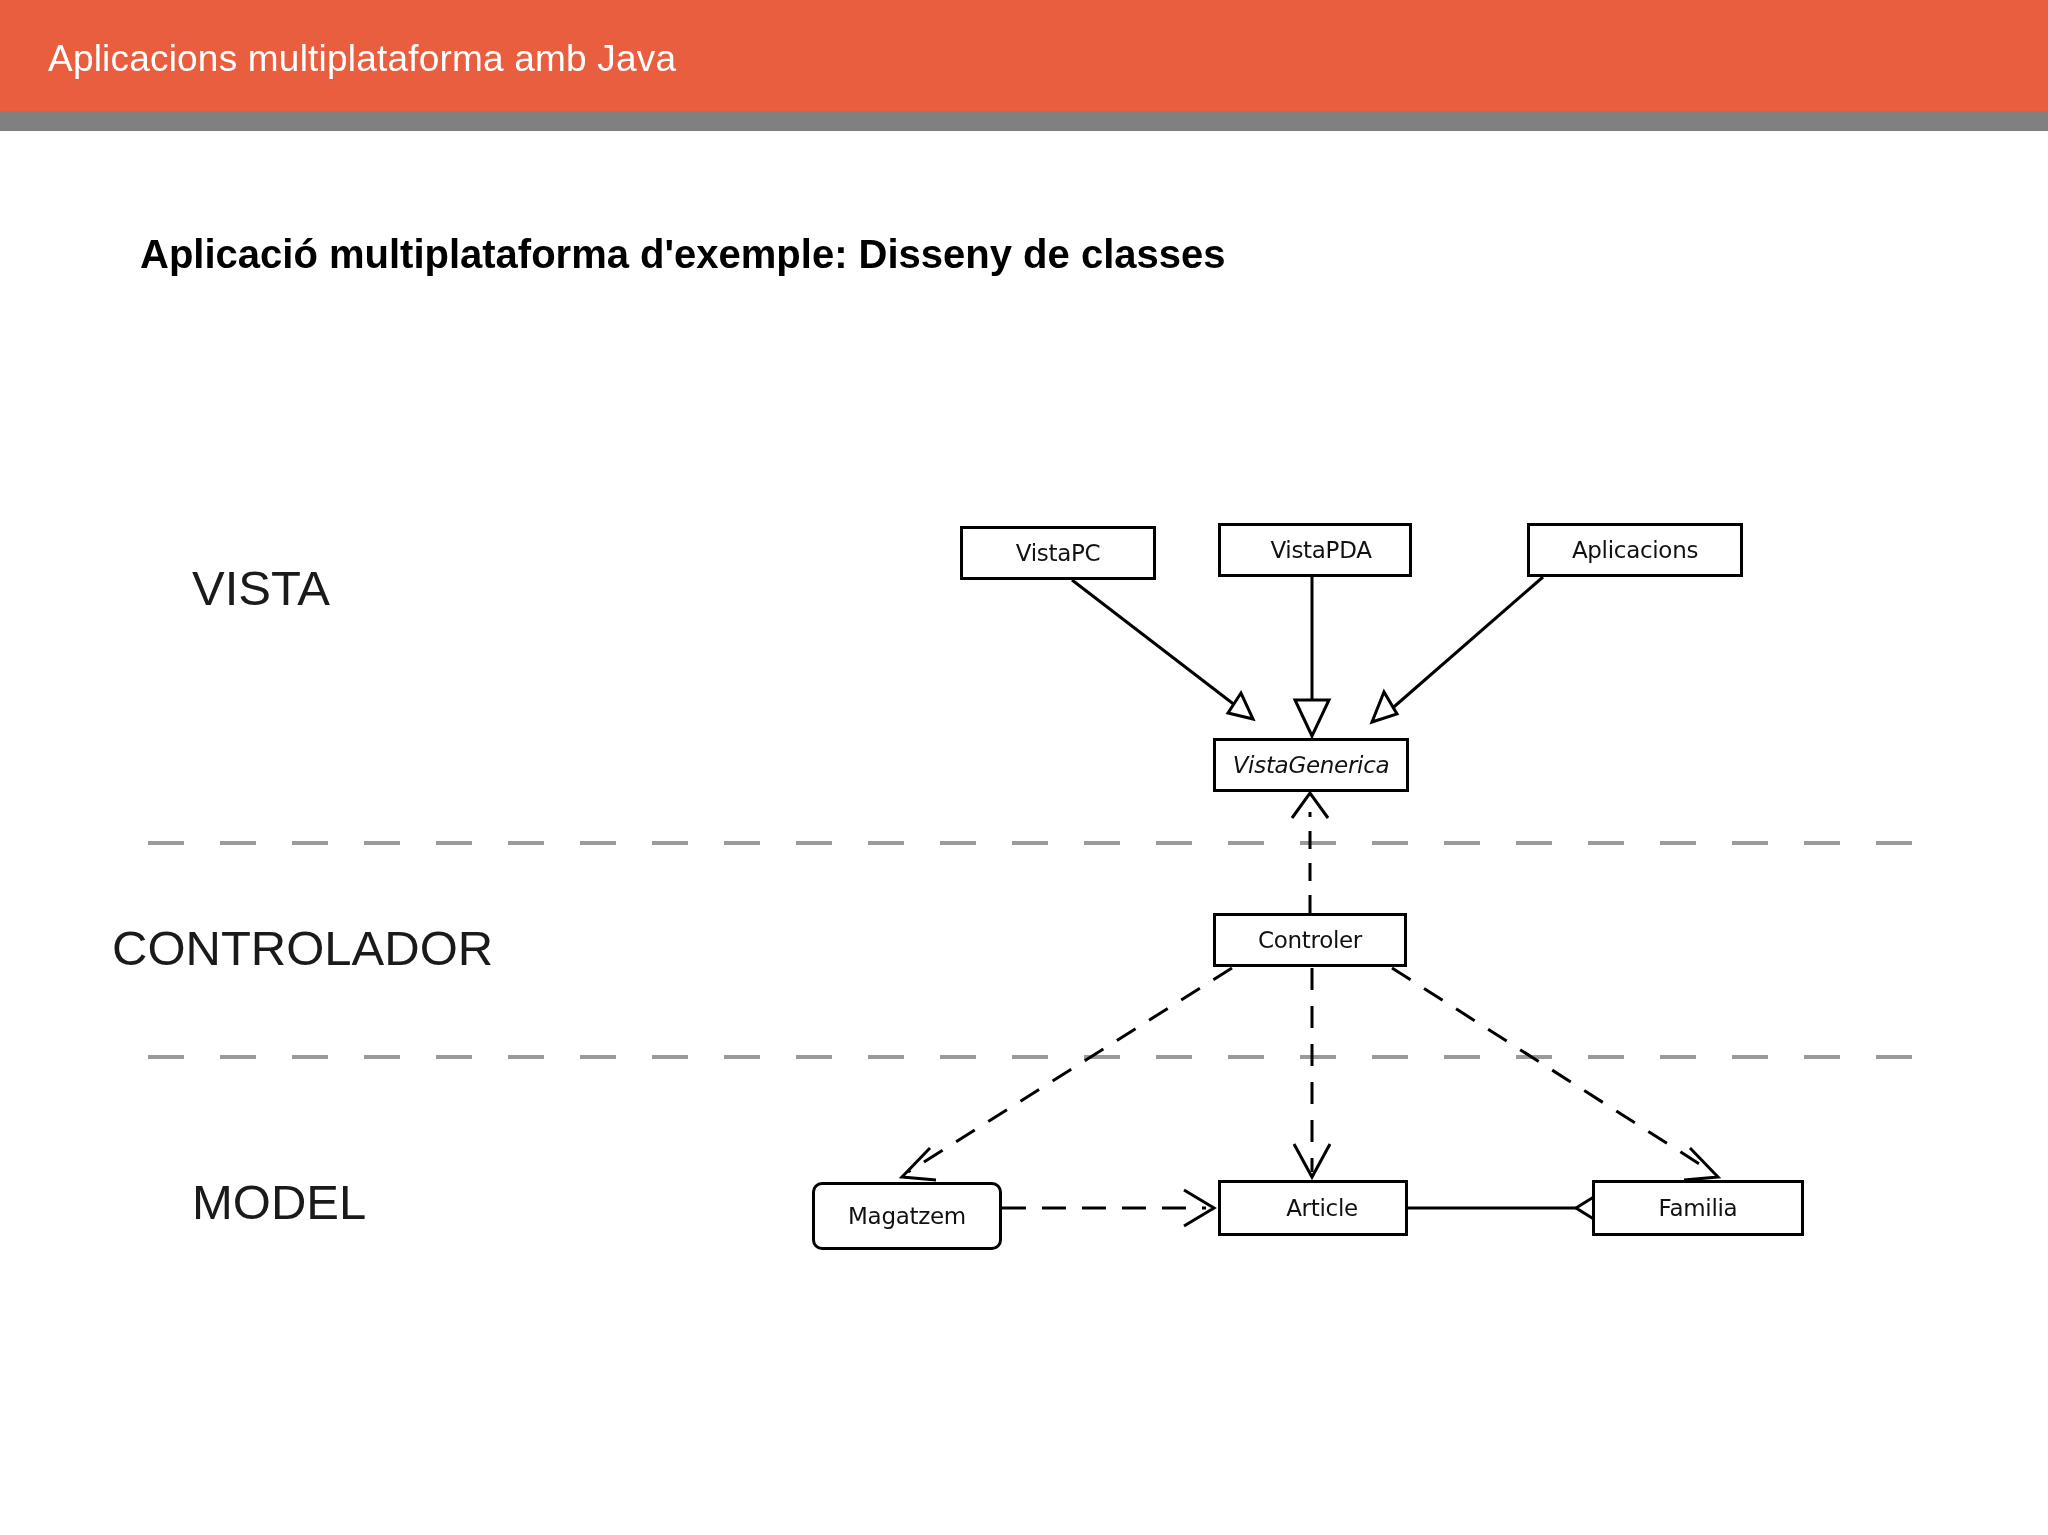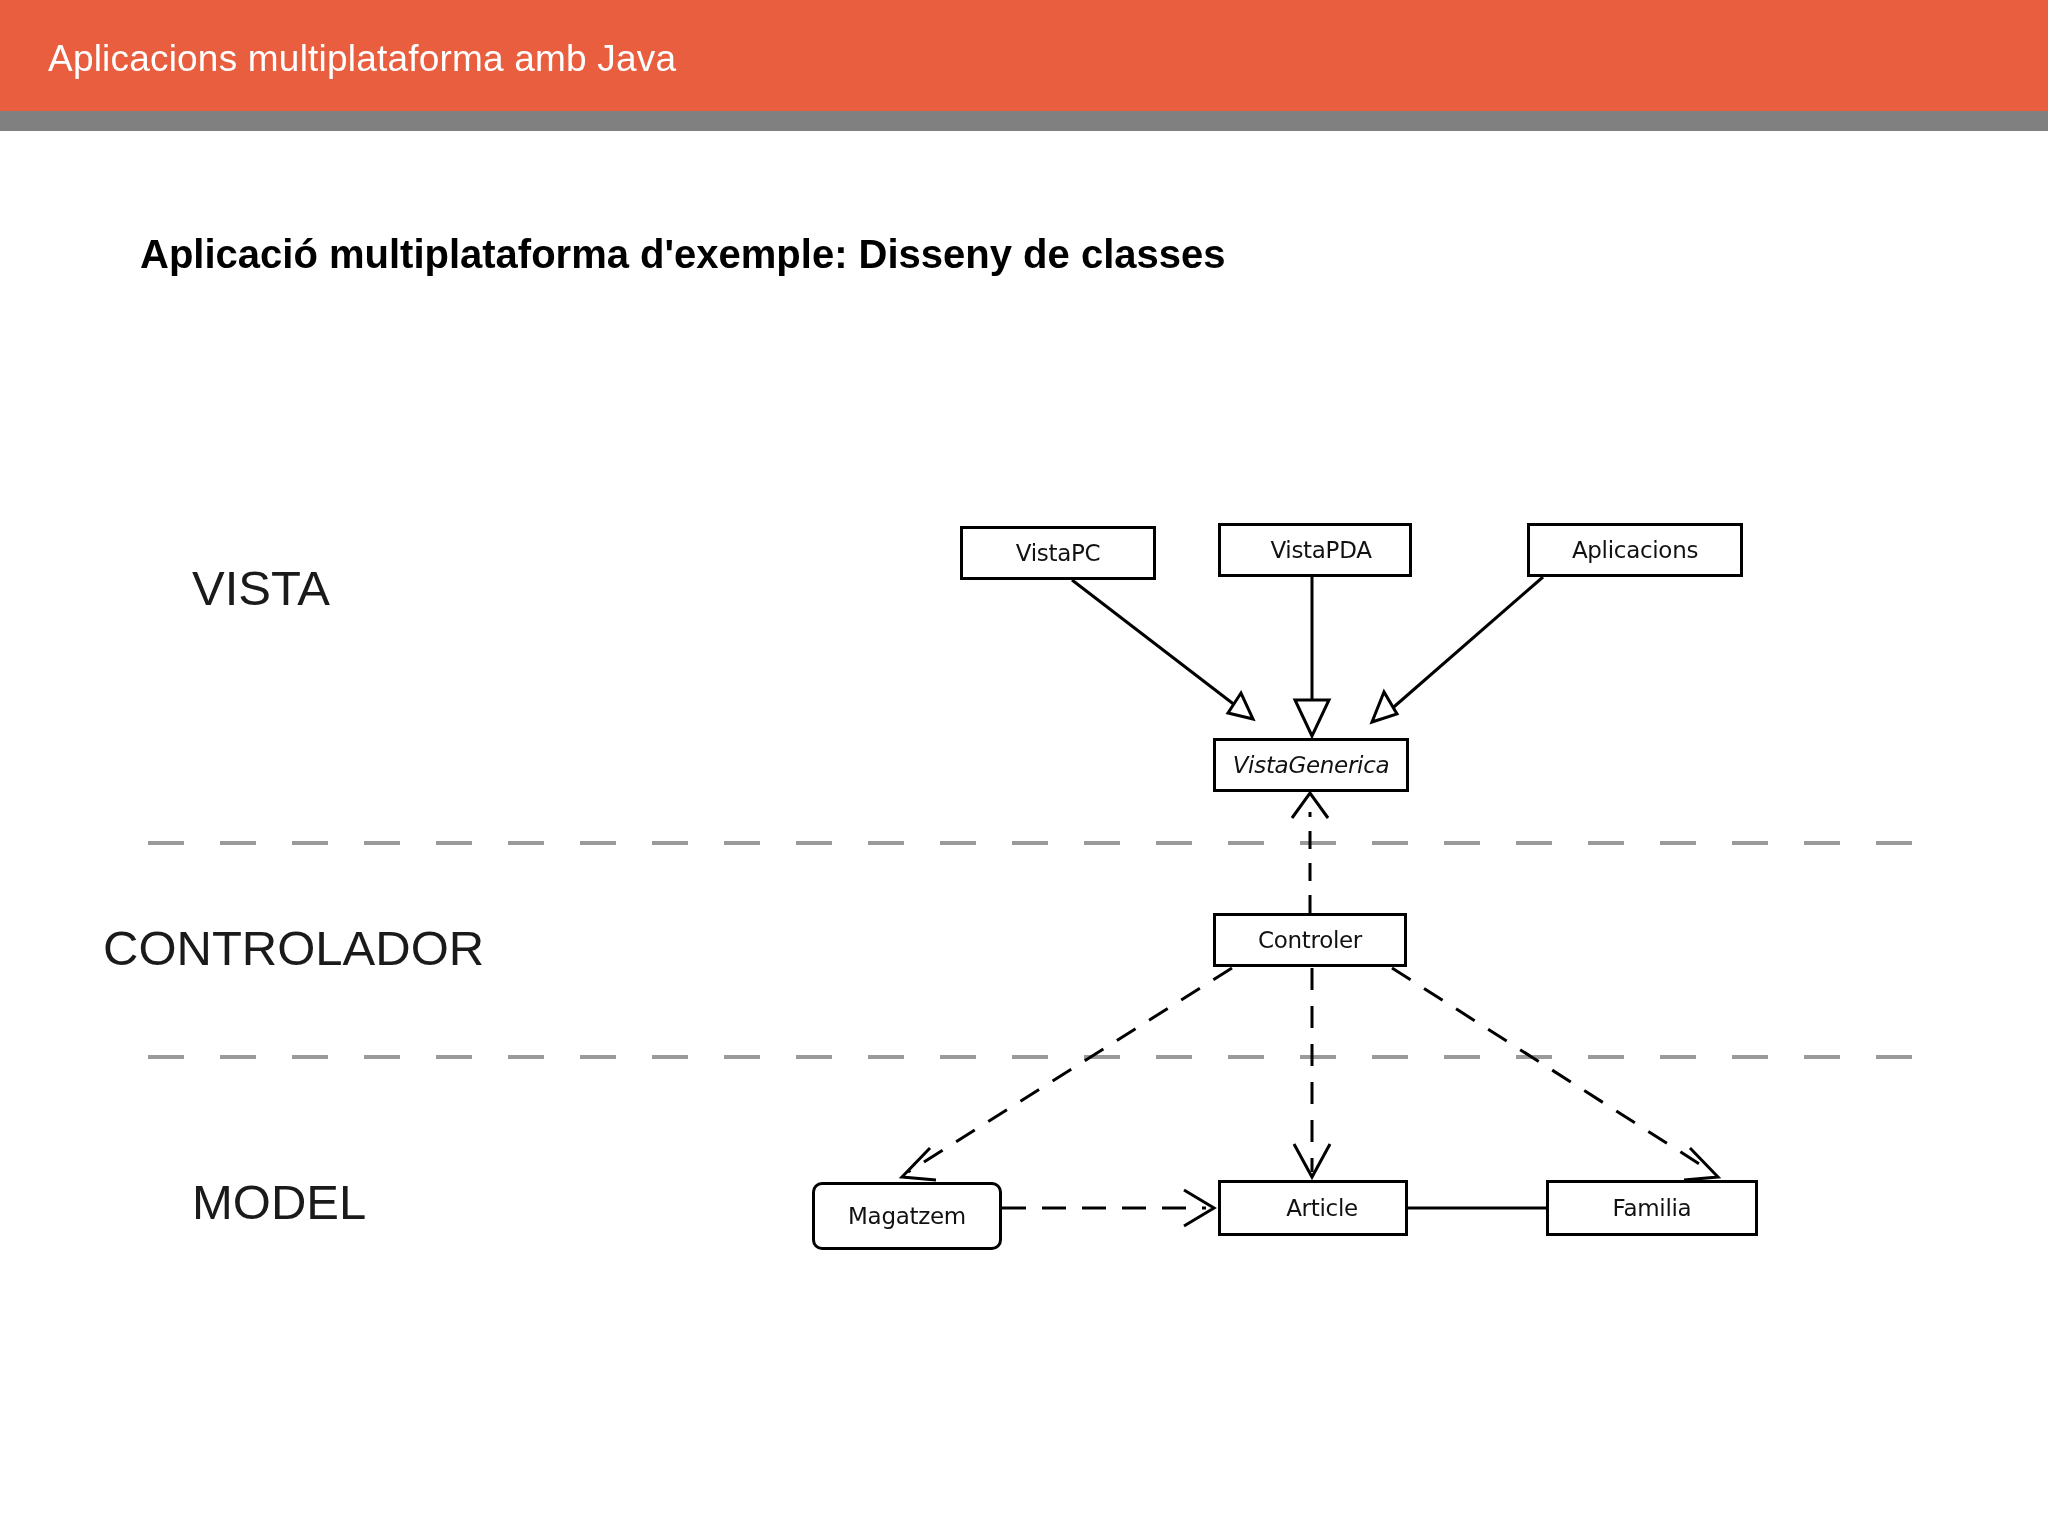--- a/index.html
+++ b/index.html
@@ -60,21 +60,21 @@
 
   
   .layer-label {
     position: absolute;
     font-size: 49px;
     font-weight: 400;
     color: #1a1a1a;
     white-space: nowrap;
   }
   #layer-label-vista { left: 192px; top: 560px; }
-  #layer-label-controlador { left: 103px; top: 920px; }
+  #layer-label-controlador { left: 112px; top: 920px; }
   #layer-label-model { left: 192px; top: 1174px; }
 
   
   #diagram-canvas {
     position: absolute;
     left: 0;
     top: 0;
     width: 2048px;
     height: 1535px;
     pointer-events: none;
@@ -97,21 +97,21 @@
   }
   .class-box.abstract { font-style: italic; }
 
   #box-vistapc       { left: 960px;  top: 526px;  width: 196px; height: 54px; }
   #box-vistapda      { left: 1218px; top: 523px;  width: 194px; height: 54px; padding-left: 12px; }
   #box-vistamobil    { left: 1527px; top: 523px;  width: 216px; height: 54px; }
   #box-vistagenerica { left: 1213px; top: 738px;  width: 196px; height: 54px; }
   #box-controler     { left: 1213px; top: 913px;  width: 194px; height: 54px; }
   #box-magatzem      { left: 812px;  top: 1182px; width: 190px; height: 68px; border-radius: 10px; }
   #box-article       { left: 1218px; top: 1180px; width: 190px; height: 56px; padding-left: 18px; }
-  #box-familia       { left: 1546px; top: 1180px; width: 212px; height: 56px; }
+  #box-familia       { left: 1592px; top: 1180px; width: 212px; height: 56px; }
 </style>
 </head>
 <body>
 
 <div id="header-bar">
   <div id="header-title">Aplicacions multiplataforma amb Java</div>
 </div>
 <div id="header-underbar"></div>
 
 <div id="slide-title">Aplicació multiplataforma d'exemple: Disseny de classes</div>

